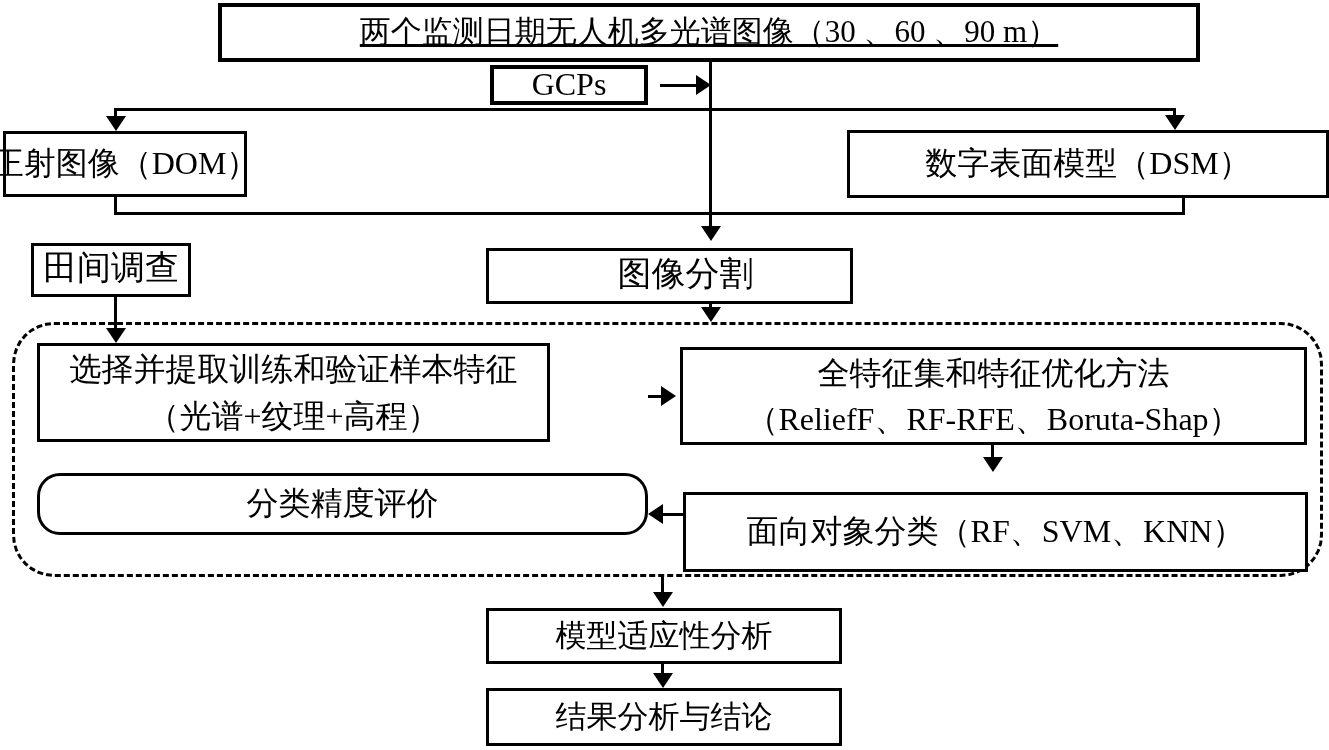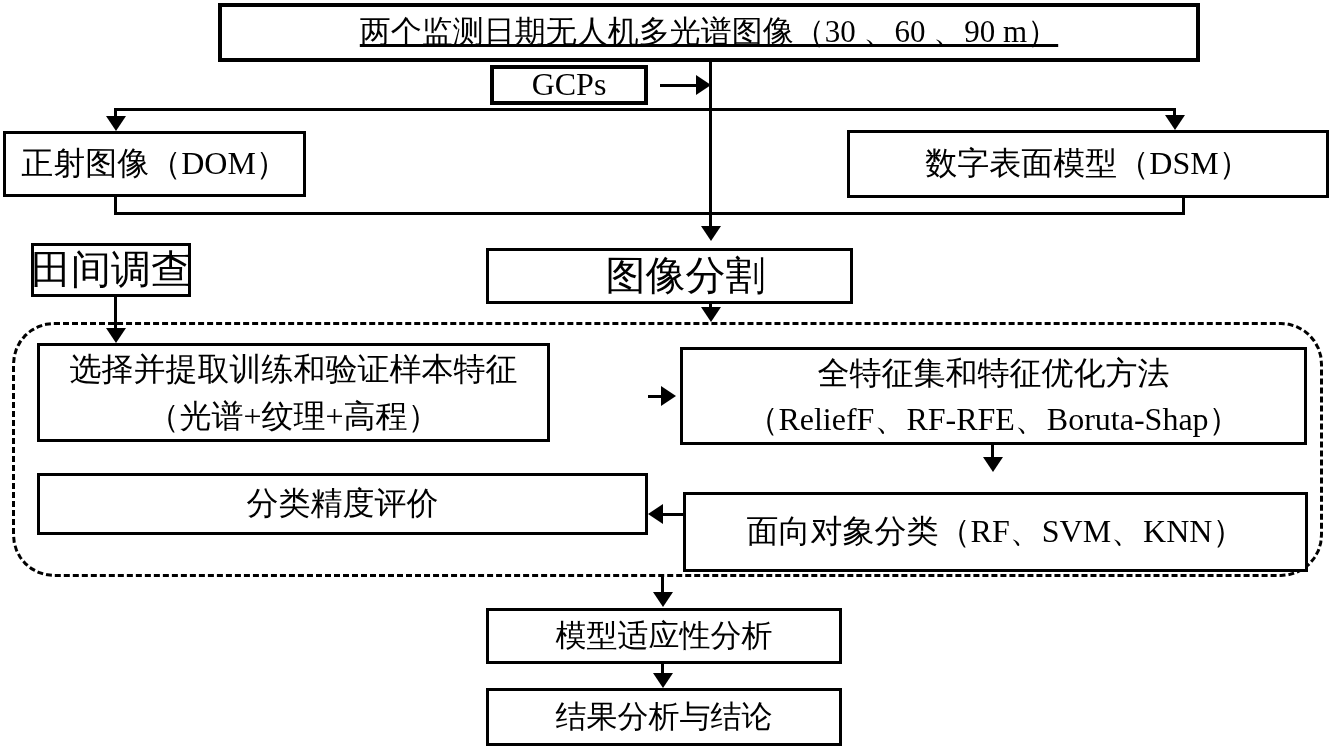--- a/index.html
+++ b/index.html
@@ -21,21 +21,21 @@
     position:absolute;box-sizing:border-box;
     border:3px dashed #000;border-radius:42px;background:transparent;
   }
   .hline,.vline{position:absolute;background:#000;}
   .ah{position:absolute;width:0;height:0;}
   .ah-down{border-left:10px solid transparent;border-right:10px solid transparent;border-top:15px solid #000;}
   .ah-right{border-top:10px solid transparent;border-bottom:10px solid transparent;border-left:15px solid #000;}
   .ah-left{border-top:10px solid transparent;border-bottom:10px solid transparent;border-right:15px solid #000;}
   .fs31{font-size:31px;}
   .fs32{font-size:32px;}
-  .fs30{font-size:40px;}
+  .fs30{font-size:34px;font-family:Liberation Mono, monospace;}
   .two-line{line-height:1.44;}
 </style>
 </head>
 <body>
 
 <div class="stage">
 
   <div class="vline" style="left:709px;top:62px;width:3px;height:166px;"></div>
   <div class="ah ah-down" style="left:701px;top:226px;"></div>
 
@@ -76,21 +76,21 @@
   <div class="dashed-container" style="left:12px;top:322px;width:1311px;height:255px;"></div>
 
   <div class="box thick fs31" style="left:218px;top:3px;width:982px;height:59px;text-decoration:underline;">
     <span>两个监测日期无人机多光谱图像（30 、60 、90 m）</span>
   </div>
 
   <div class="box thick fs32" style="left:490px;top:65px;width:158px;height:40px;">
     <span>GCPs</span>
   </div>
 
-  <div class="box fs32" style="left:3px;top:131px;width:303px;height:66px;">
+  <div class="box fs32" style="left:3px;top:131px;width:244px;height:66px;">
     <span>正射图像（DOM）</span>
   </div>
 
   <div class="box fs32" style="left:847px;top:130px;width:482px;height:68px;">
     <span>数字表面模型（DSM）</span>
   </div>
 
   <div class="box fs30" style="left:31px;top:243px;width:160px;height:54px;">
     <span>田间调查</span>
   </div>
@@ -106,21 +106,21 @@
 
   <div class="box fs32 two-line" style="left:680px;top:347px;width:627px;height:98px;">
     <span>全特征集和特征优化方法</span>
     <span>（ReliefF、RF-RFE、Boruta-Shap）</span>
   </div>
 
   <div class="box fs32" style="left:683px;top:492px;width:625px;height:80px;">
     <span>面向对象分类（RF、SVM、KNN）</span>
   </div>
 
-  <div class="box fs32" style="left:37px;top:473px;width:611px;height:62px;">
+  <div class="box fs32" style="left:37px;top:473px;width:611px;height:62px;border-radius:23px;">
     <span>分类精度评价</span>
   </div>
 
   <div class="box fs31" style="left:486px;top:608px;width:356px;height:56px;">
     <span>模型适应性分析</span>
   </div>
 
   <div class="box fs31" style="left:486px;top:688px;width:356px;height:58px;">
     <span>结果分析与结论</span>
   </div>

